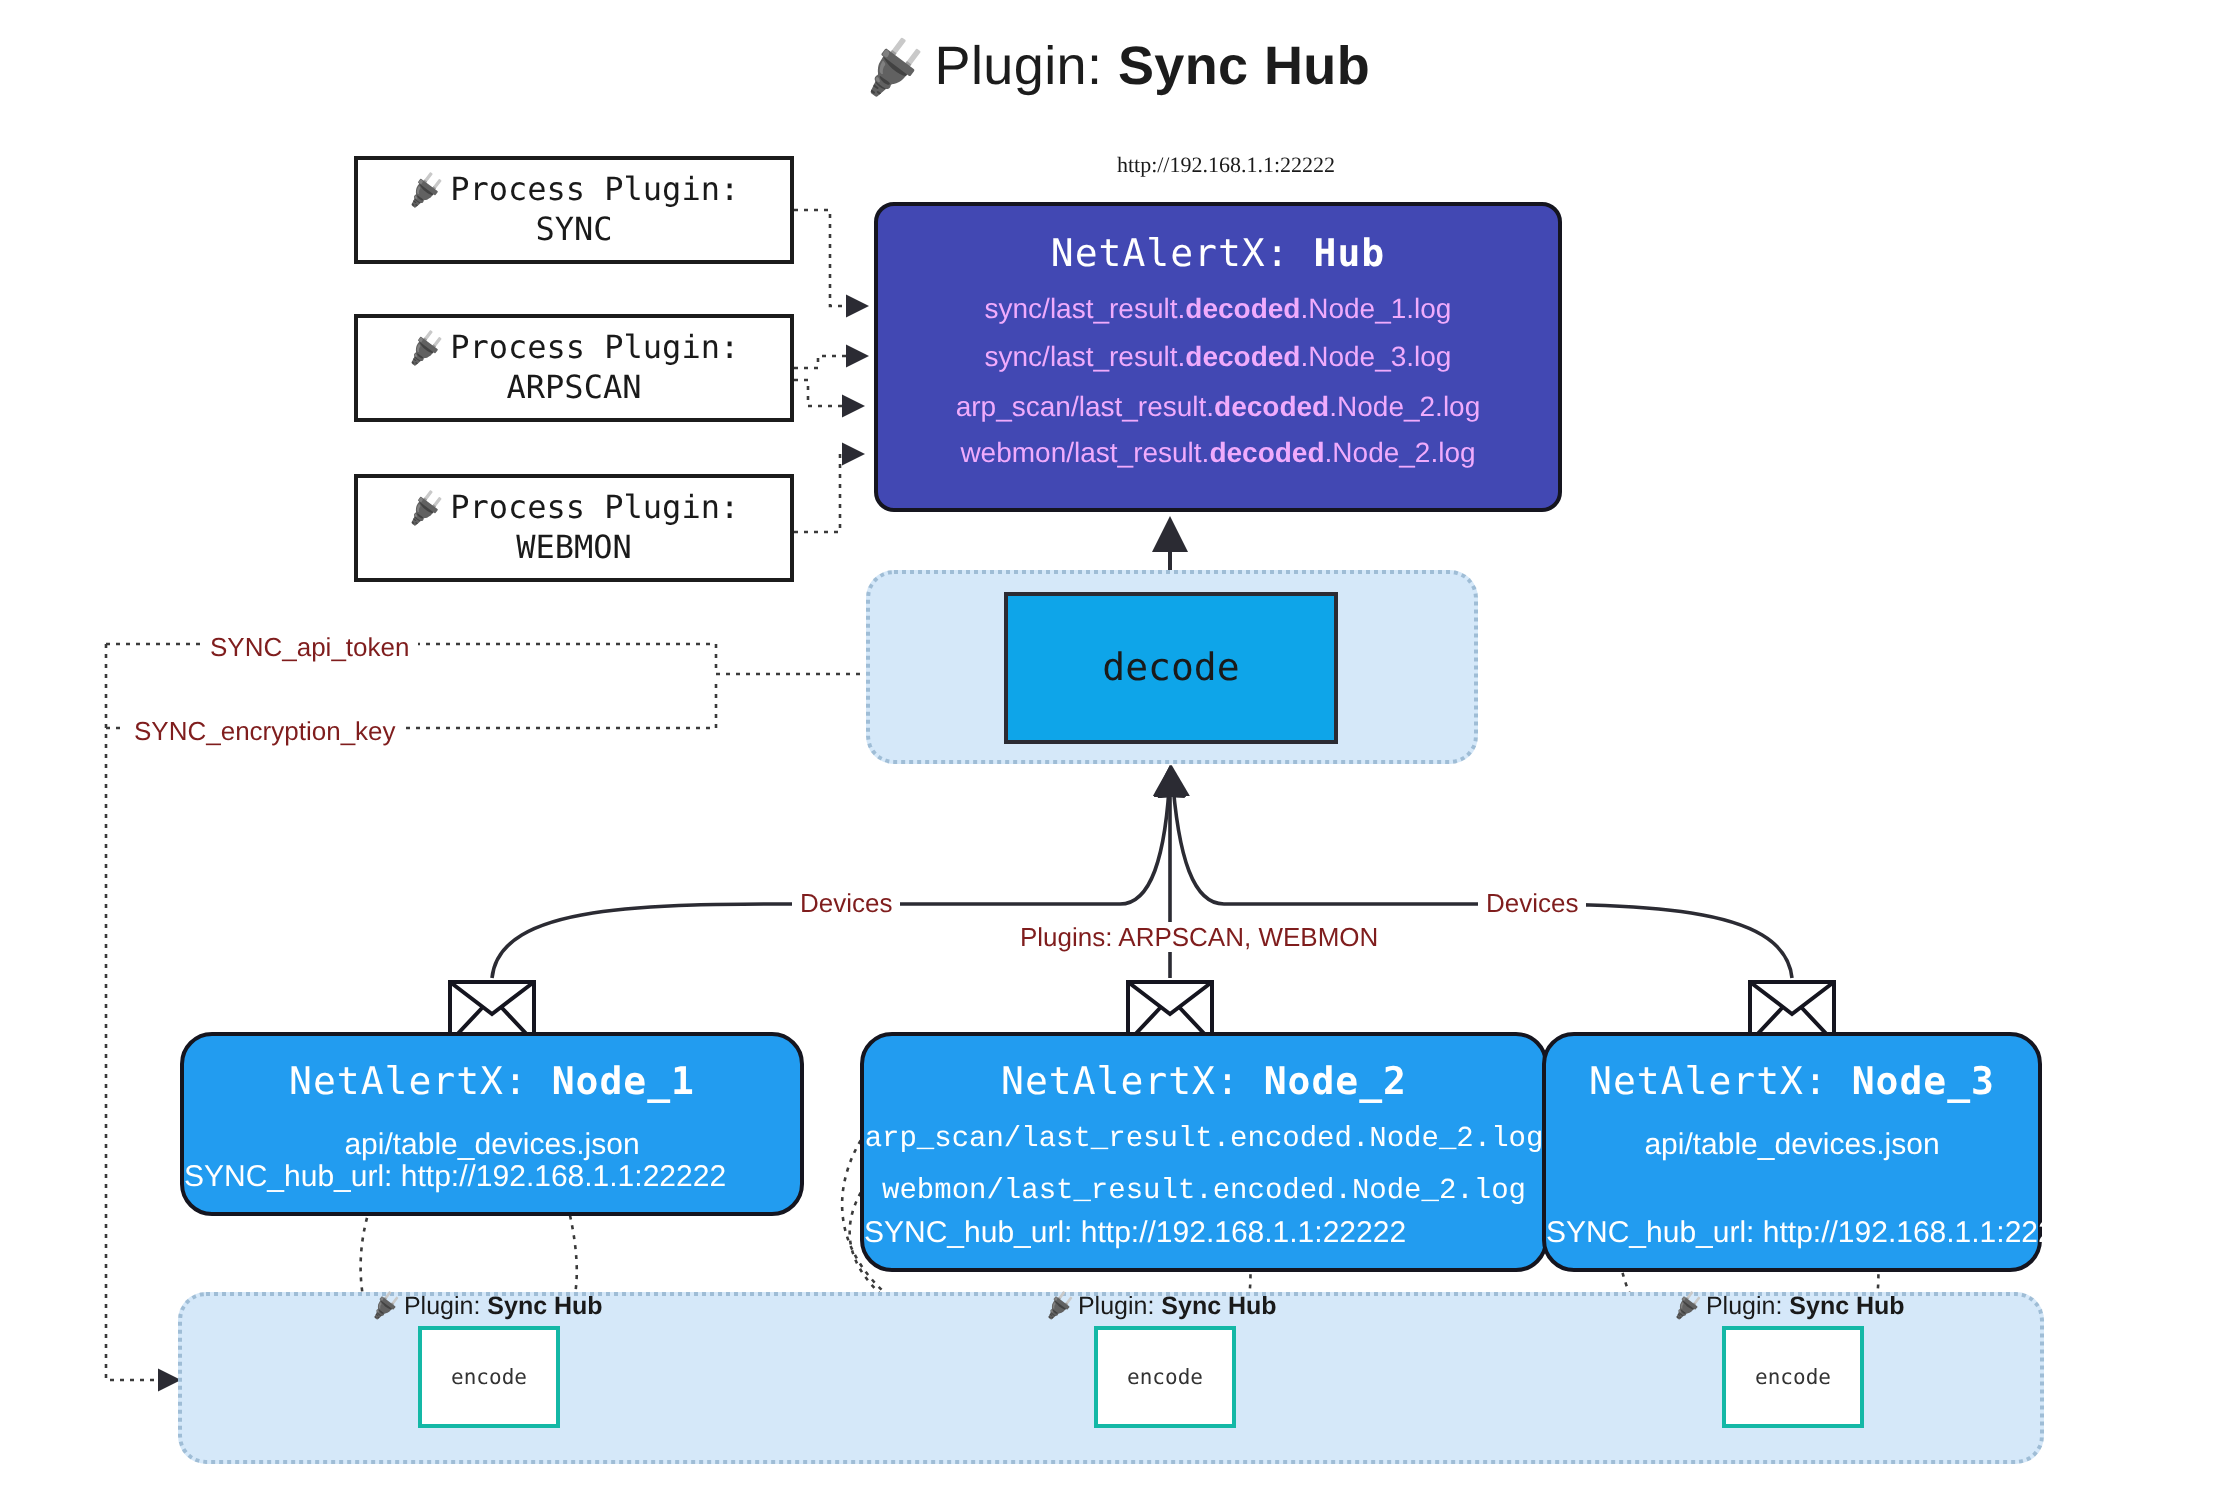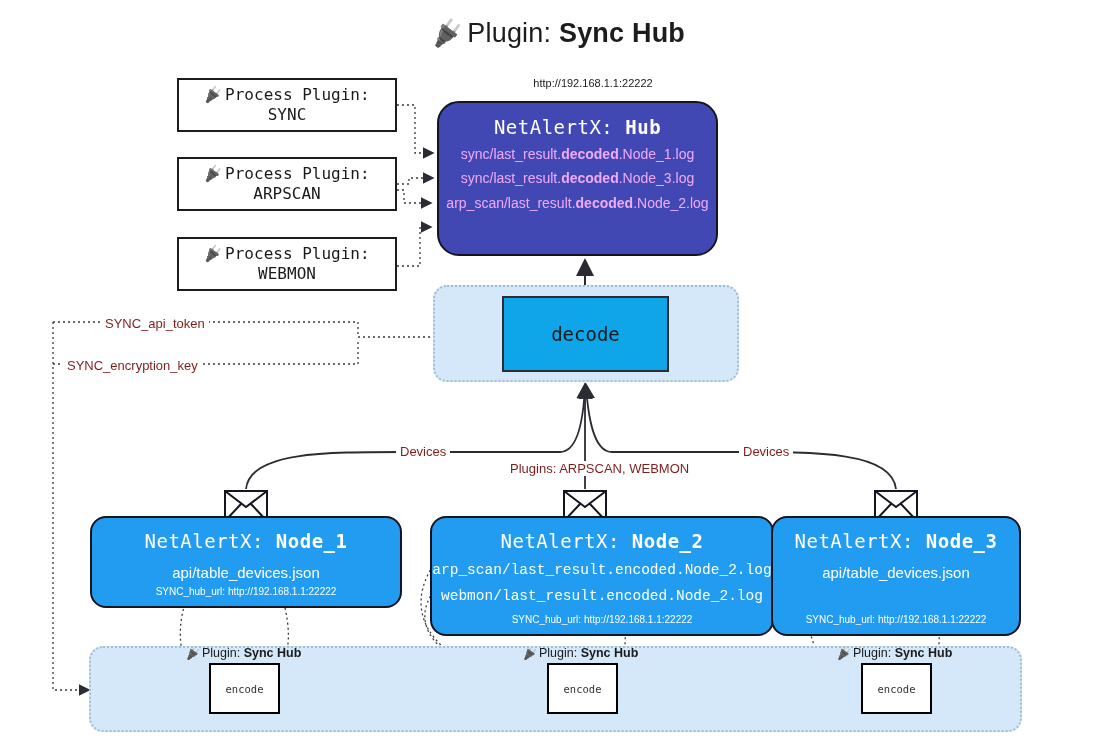--- a/index.html
+++ b/index.html
@@ -16,44 +16,44 @@
 
   
   .page-title{
     position:absolute;left:0;top:18px;width:1117px;
     text-align:center;font-size:27px;color:#1c1c1c;
     letter-spacing:.2px;white-space:nowrap;
   }
   .page-title .plug{font-size:25px;margin-right:4px;display:inline-block;transform:scaleX(-1) rotate(8deg);}
   .page-title b{font-weight:bold;}
   .hub-url{
-    position:absolute;left:433px;top:77px;width:320px;text-align:center;
-    font-size:11px;color:#1a1a1a;
+    position:absolute;left:453px;top:77px;width:320px;text-align:center;
+    font-size:11px;color:#1a1a1a;font-family:Liberation Serif, serif;
   }
 
   
   .proc-box{
     position:absolute;width:220px;height:54px;
     background:#ffffff;border:2px solid #1c1c1c;
     box-sizing:border-box;
     display:flex;flex-direction:column;align-items:center;justify-content:center;
     font-family:"DejaVu Sans Mono","Liberation Mono",monospace;
     font-size:16px;color:#1a1a1a;line-height:1.25;
   }
   .proc-box .l1{display:flex;align-items:center;gap:2px;white-space:nowrap;}
   .proc-box .l1 .plug{display:inline-block;transform:scaleX(-1) rotate(8deg);font-size:15px;}
   .proc-box .l2{white-space:nowrap;}
   #proc-sync{left:177px;top:78px;}
   #proc-arpscan{left:177px;top:157px;}
   #proc-webmon{left:177px;top:237px;}
 
   
   .hub{
-    position:absolute;left:437px;top:101px;width:281px;height:155px;
-    background:#4248b3;border:2px solid #15151f;border-radius:22px;
+    position:absolute;left:437px;top:101px;width:344px;height:155px;
+    background:#4248b3;border:2px solid #15151f;border-radius:10px;
     box-sizing:border-box;color:#ffffff;
   }
   .hub .hub-title{
     text-align:center;margin-top:13px;
     font-family:"DejaVu Sans Mono","Liberation Mono",monospace;
     font-size:19px;letter-spacing:.5px;
   }
   .hub .hub-title b{font-weight:bold;}
   .hub .logline{
     text-align:center;font-size:14px;margin-top:8px;white-space:nowrap;color:#f0abfc;
@@ -91,22 +91,22 @@
     background:#229cf0;color:#ffffff;
   }
   .node .node-title{
     text-align:center;margin-top:12px;
     font-family:"DejaVu Sans Mono","Liberation Mono",monospace;
     font-size:19px;letter-spacing:.5px;
   }
   .node .node-title b{font-weight:bold;}
   .node .node-line{text-align:center;font-size:15px;margin-top:12px;white-space:nowrap;}
   .node .node-url{
-    position:absolute;left:0;bottom:9px;width:100%;text-align:center;
-    font-size:10px;white-space:nowrap;
+    position:absolute;left:0;bottom:9px;width:100%;
+    font-size:15px;white-space:nowrap;
   }
   #node1{left:90px;top:516px;width:312px;height:92px;}
   #node2{left:430px;top:516px;width:344px;height:120px;}
   #node3{left:771px;top:516px;width:250px;height:120px;}
   #node2 .node-line{margin-top:10px;font-size:14.5px;font-family:Liberation Mono, monospace;}
 
   
   .envelope{position:absolute;width:44px;height:32px;}
   #env1{left:224px;top:490px;}
   #env2{left:563px;top:490px;}
@@ -120,21 +120,21 @@
   .plugin-label{
     position:absolute;font-size:12.5px;color:#1a1a1a;white-space:nowrap;
   }
   .plugin-label .plug{display:inline-block;transform:scaleX(-1) rotate(8deg);font-size:12px;margin-right:1px;}
   .plugin-label b{font-weight:bold;}
   #plab1{left:186px;top:646px;}
   #plab2{left:523px;top:646px;}
   #plab3{left:837px;top:646px;}
   .encode-box{
     position:absolute;width:71px;height:51px;background:#ffffff;
-    border:2px solid #000000;box-sizing:border-box;
+    border:2px solid #14b8a6;box-sizing:border-box;
     display:flex;align-items:center;justify-content:center;
     font-family:"DejaVu Sans Mono","Liberation Mono",monospace;font-size:10.5px;color:#333;
   }
   #enc1{left:209px;top:663px;}
   #enc2{left:547px;top:663px;}
   #enc3{left:861px;top:663px;}
 </style>
 </head>
 <body>
 
@@ -219,20 +219,23 @@
     </div>
     <div class="logline l1">
       <span>sync/last_result.</span><b>decoded</b><span>.Node_1.log</span>
     </div>
     <div class="logline l2">
       <span>sync/last_result.</span><b>decoded</b><span>.Node_3.log</span>
     </div>
     <div class="logline l3">
       <span>arp_scan/last_result.</span><b>decoded</b><span>.Node_2.log</span>
     </div>
+    <div class="logline l4">
+      <span>webmon/last_result.</span><b>decoded</b><span>.Node_2.log</span>
+    </div>
   </div>
 
   <div class="decode-band"></div>
   <div class="decode-box">decode</div>
 
   <div class="wire-label" id="lbl-api-token">SYNC_api_token</div>
   <div class="wire-label" id="lbl-enc-key">SYNC_encryption_key</div>
   <div class="wire-label" id="lbl-dev-left">Devices</div>
   <div class="wire-label" id="lbl-dev-right">Devices</div>
   <div class="wire-label" id="lbl-plugins">Plugins: ARPSCAN, WEBMON</div>

